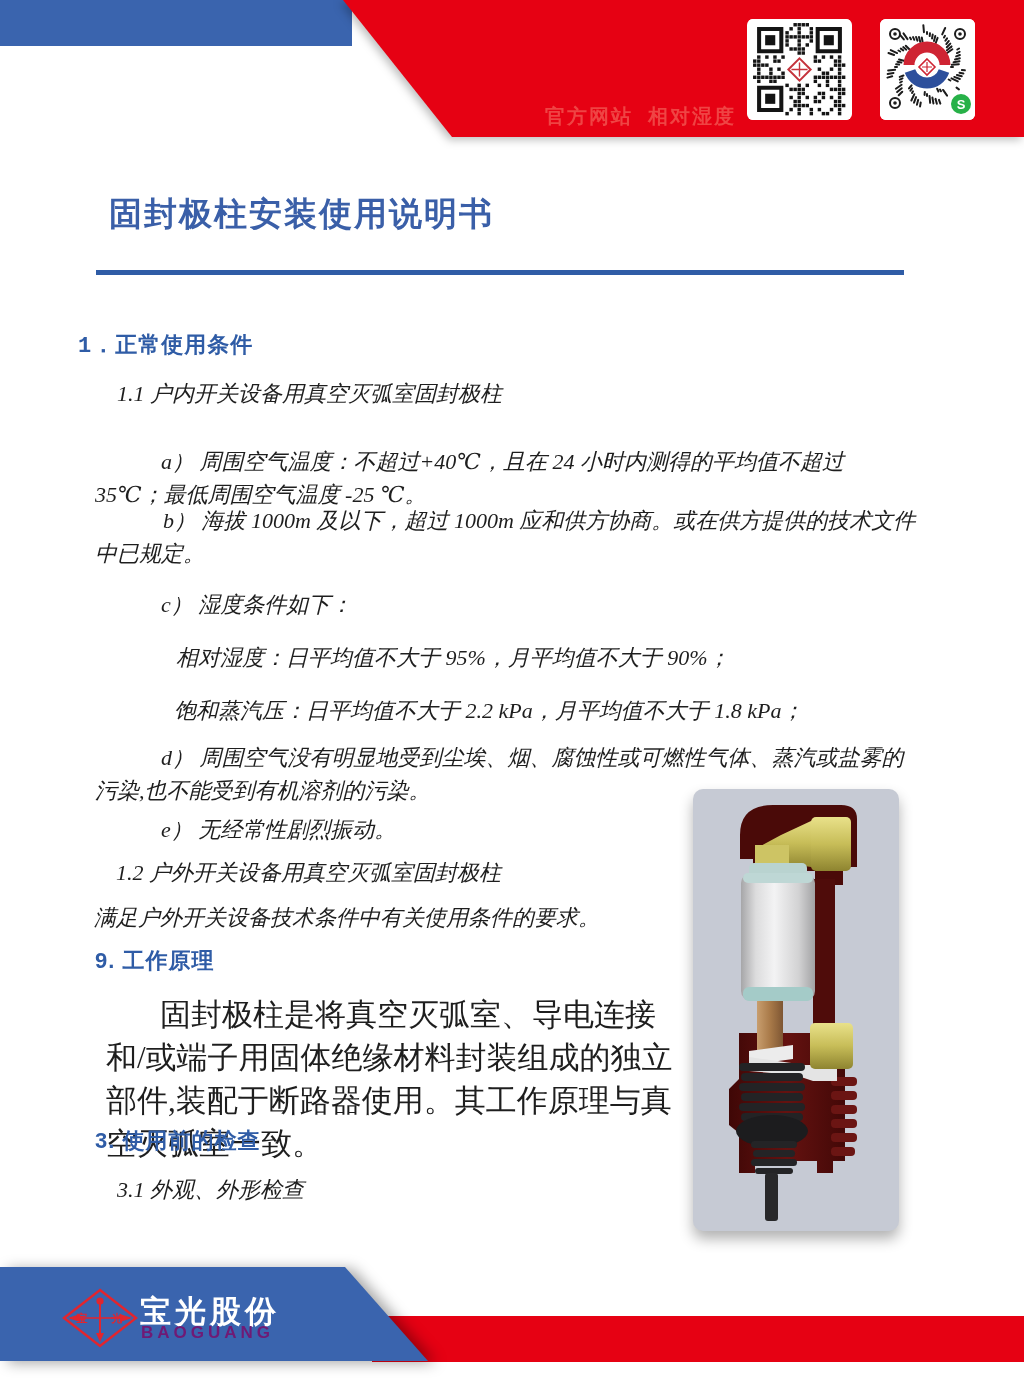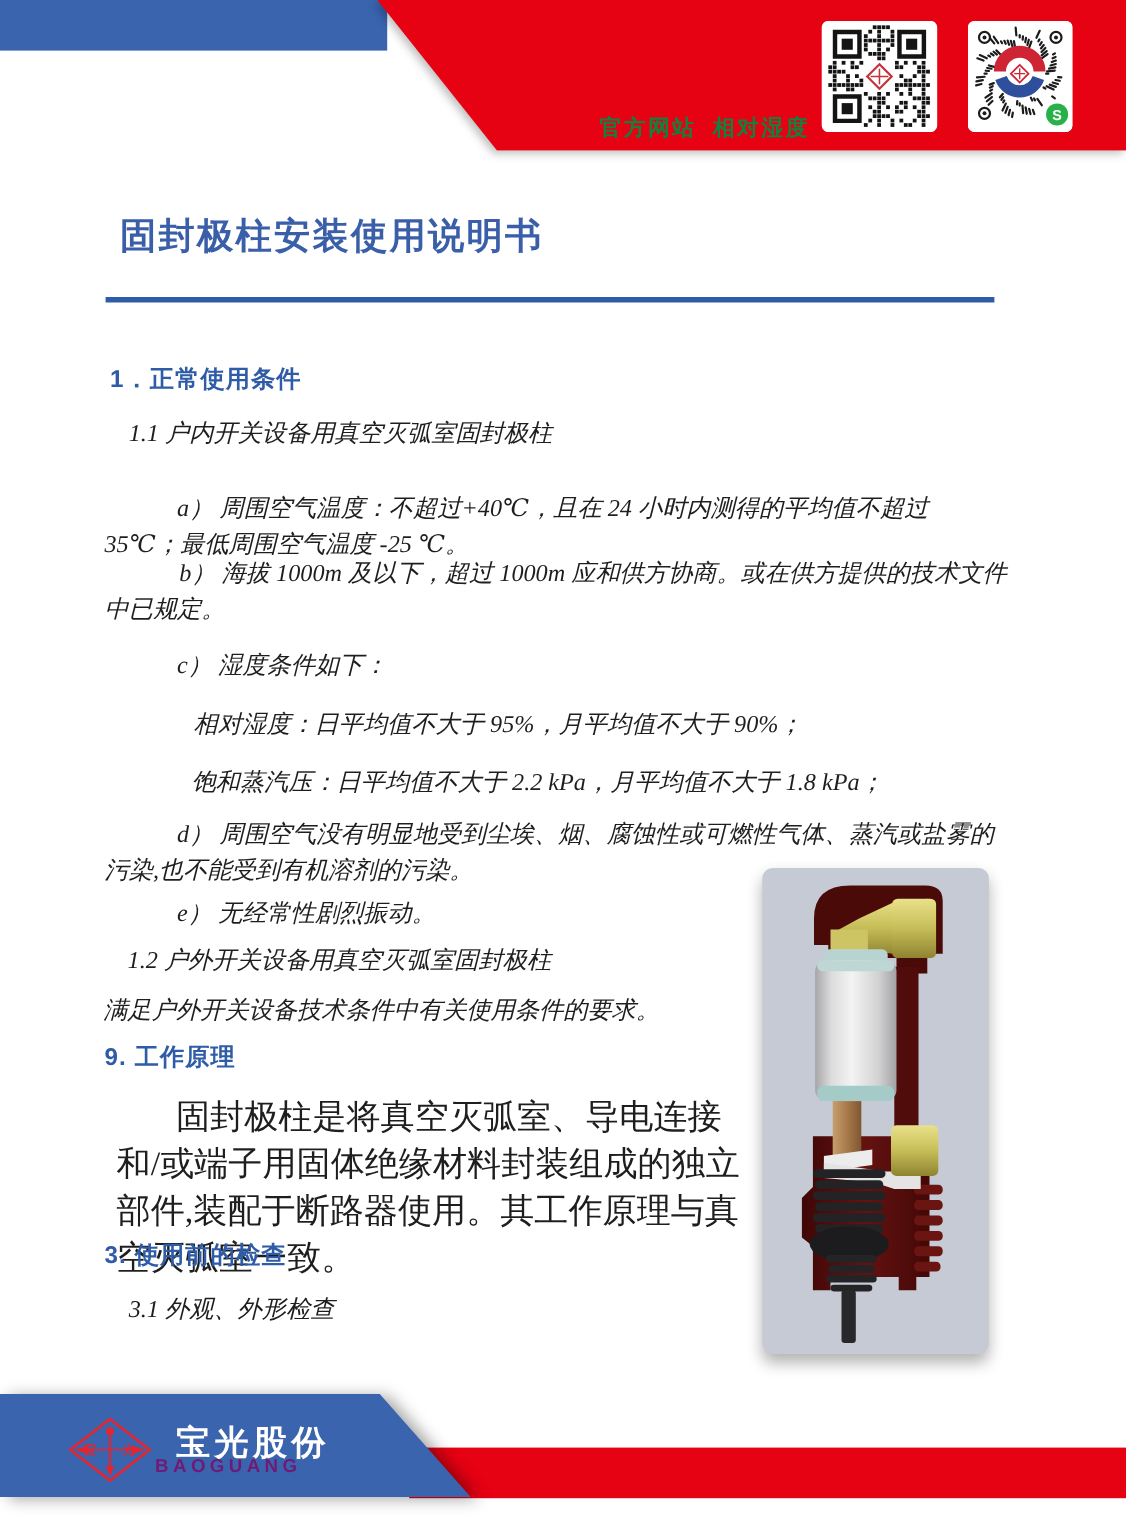--- a/index.html
+++ b/index.html
@@ -7,42 +7,42 @@
     width:1024px;height:1391px;position:relative;background:#ffffff;
     font-family:"Liberation Serif","DejaVu Serif",serif;color:#1e1e1e;
     overflow:hidden;
   }
   .abs{position:absolute;}
   
   .hdr-blue{left:0;top:0;width:352px;height:46px;background:#3a64ae;}
   .hdr-red-wrap{left:0;top:0;width:1024px;height:137px;filter:drop-shadow(-3px 3px 4px rgba(0,0,0,.25));}
   .hdr-red{width:1024px;height:137px;background:#e60113;
     clip-path:polygon(343px 0,1024px 0,1024px 137px,452px 137px);}
-  .nav-label{top:103px;color:#15803d;font-family:"Liberation Sans",sans-serif;
+  .nav-label{top:103px;color:#ef4444;font-family:"Liberation Sans",sans-serif;
     font-weight:bold;font-size:20px;letter-spacing:2px;}
   .qr-card{top:19px;background:#ffffff;border-radius:6px;overflow:hidden;}
   
   .doc-title{left:109px;top:192px;font-family:"Liberation Sans",sans-serif;
     font-weight:bold;font-size:33px;color:#3a5fa8;letter-spacing:2px;}
   .title-rule{left:96px;top:270px;width:808px;height:5px;background:#2f5ca6;}
   
   .h-blue{font-family:"Liberation Sans",sans-serif;font-weight:bold;
     font-size:22px;color:#2f5ca6;letter-spacing:1px;}
   .para{font-size:22px;line-height:33px;font-style:italic;}
   .s2p{font-size:31px;line-height:43px;}
   
   .panel{left:693px;top:789px;width:206px;height:442px;border-radius:10px;
     background:#c6cad4;box-shadow:0 8px 14px rgba(0,0,0,.30);}
   
   .ftr-red{left:372px;top:1316px;width:652px;height:46px;background:#e60113;}
   .ftr-blue-wrap{left:0;top:1267px;width:440px;height:96px;filter:drop-shadow(8px 2px 7px rgba(0,0,0,.35));}
   .ftr-blue{width:440px;height:94px;background:#3a64ae;
     clip-path:polygon(0 0,345px 0,428px 94px,0 94px);}
   .ftr-cn{left:140px;top:1291px;color:#fff;font-family:"Liberation Sans",sans-serif;
-    font-weight:bold;font-size:31px;letter-spacing:4px;margin-left:20px;}
+    font-weight:bold;font-size:31px;letter-spacing:4px;}
   .ftr-en{left:141px;top:1323px;color:#701a75;font-family:"Liberation Sans",sans-serif;
     font-weight:bold;font-size:17px;letter-spacing:4px;}
 </style>
 </head>
 <body>
 
 <div class="abs hdr-blue"></div>
 <div class="abs hdr-red-wrap">
   <div class="hdr-red"></div>
 </div>
@@ -310,21 +310,21 @@
     <g>
       <circle cx="81" cy="85" r="10" fill="#27b148"></circle>
       <text x="81" y="90" text-anchor="middle" font-family="Liberation Sans,sans-serif" font-size="13" font-weight="bold" fill="#ffffff">S</text>
     </g>
   </svg>
 </div>
 
 <div class="abs doc-title">固封极柱安装使用说明书</div>
 <div class="abs title-rule"></div>
 
-<div class="abs h-blue" style="left:100px;top:330px;">1．正常使用条件</div>
+<div class="abs h-blue" style="left:78px;top:330px;font-family:Liberation Mono, monospace;">1．正常使用条件</div>
 <div class="abs para" style="left:117px;top:377px;">1.1 户内开关设备用真空灭弧室固封极柱</div>
 <div class="abs para" style="left:95px;top:425px;width:822px;text-indent:66px;margin-top:20px;">a） 周围空气温度：不超过+40℃，且在 24 小时内测得的平均值不超过 35℃；最低周围空气温度 -25 ℃。</div>
 <div class="abs para" style="left:95px;top:504px;width:826px;text-indent:68px;">b） 海拔 1000m 及以下，超过 1000m 应和供方协商。或在供方提供的技术文件中已规定。</div>
 <div class="abs para" style="left:95px;top:588px;text-indent:66px;">c） 湿度条件如下：</div>
 <div class="abs para" style="left:176px;top:641px;">相对湿度：日平均值不大于 95%，月平均值不大于 90%；</div>
 <div class="abs para" style="left:174px;top:694px;">饱和蒸汽压：日平均值不大于 2.2 kPa，月平均值不大于 1.8 kPa；</div>
 <div class="abs para" style="left:95px;top:741px;width:826px;text-indent:66px;">d）  周围空气没有明显地受到尘埃、烟、腐蚀性或可燃性气体、蒸汽或盐雾的污染,也不能受到有机溶剂的污染。</div>
 <div class="abs para" style="left:95px;top:813px;text-indent:66px;">e）  无经常性剧烈振动。</div>
 <div class="abs para" style="left:116px;top:856px;">1.2 户外开关设备用真空灭弧室固封极柱</div>
 <div class="abs para" style="left:94px;top:901px;">满足户外开关设备技术条件中有关使用条件的要求。</div>

